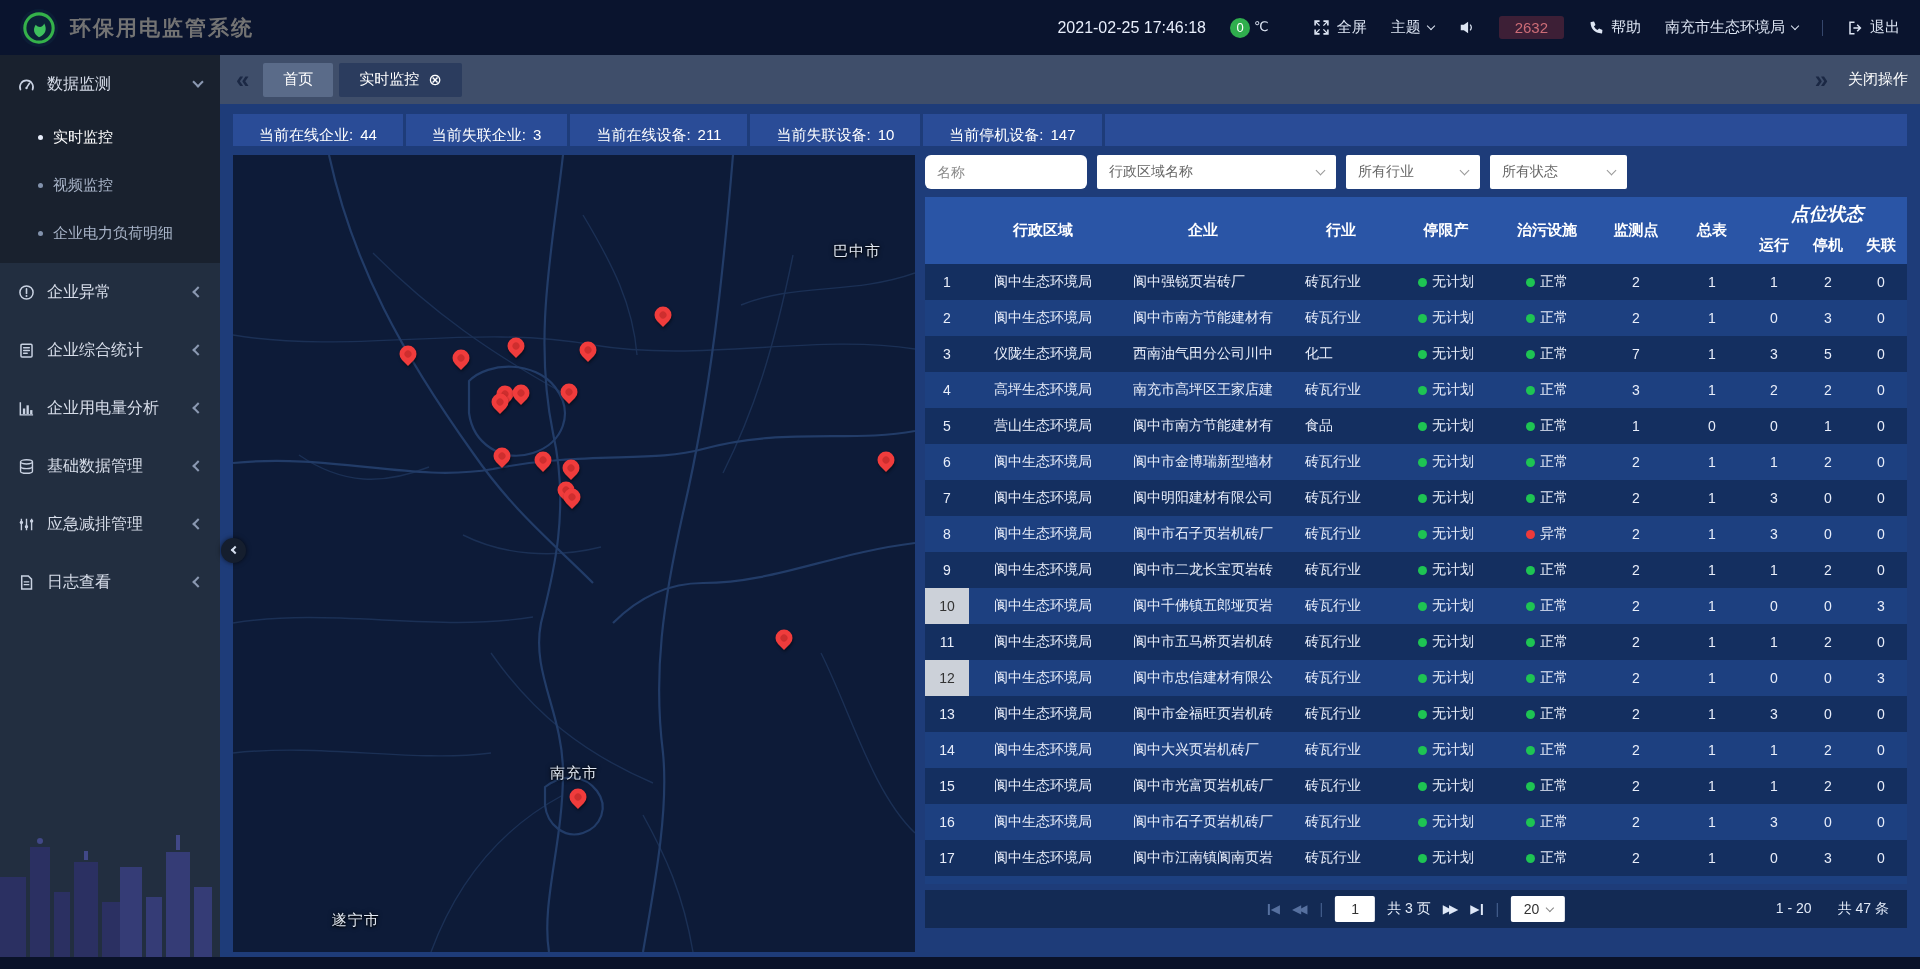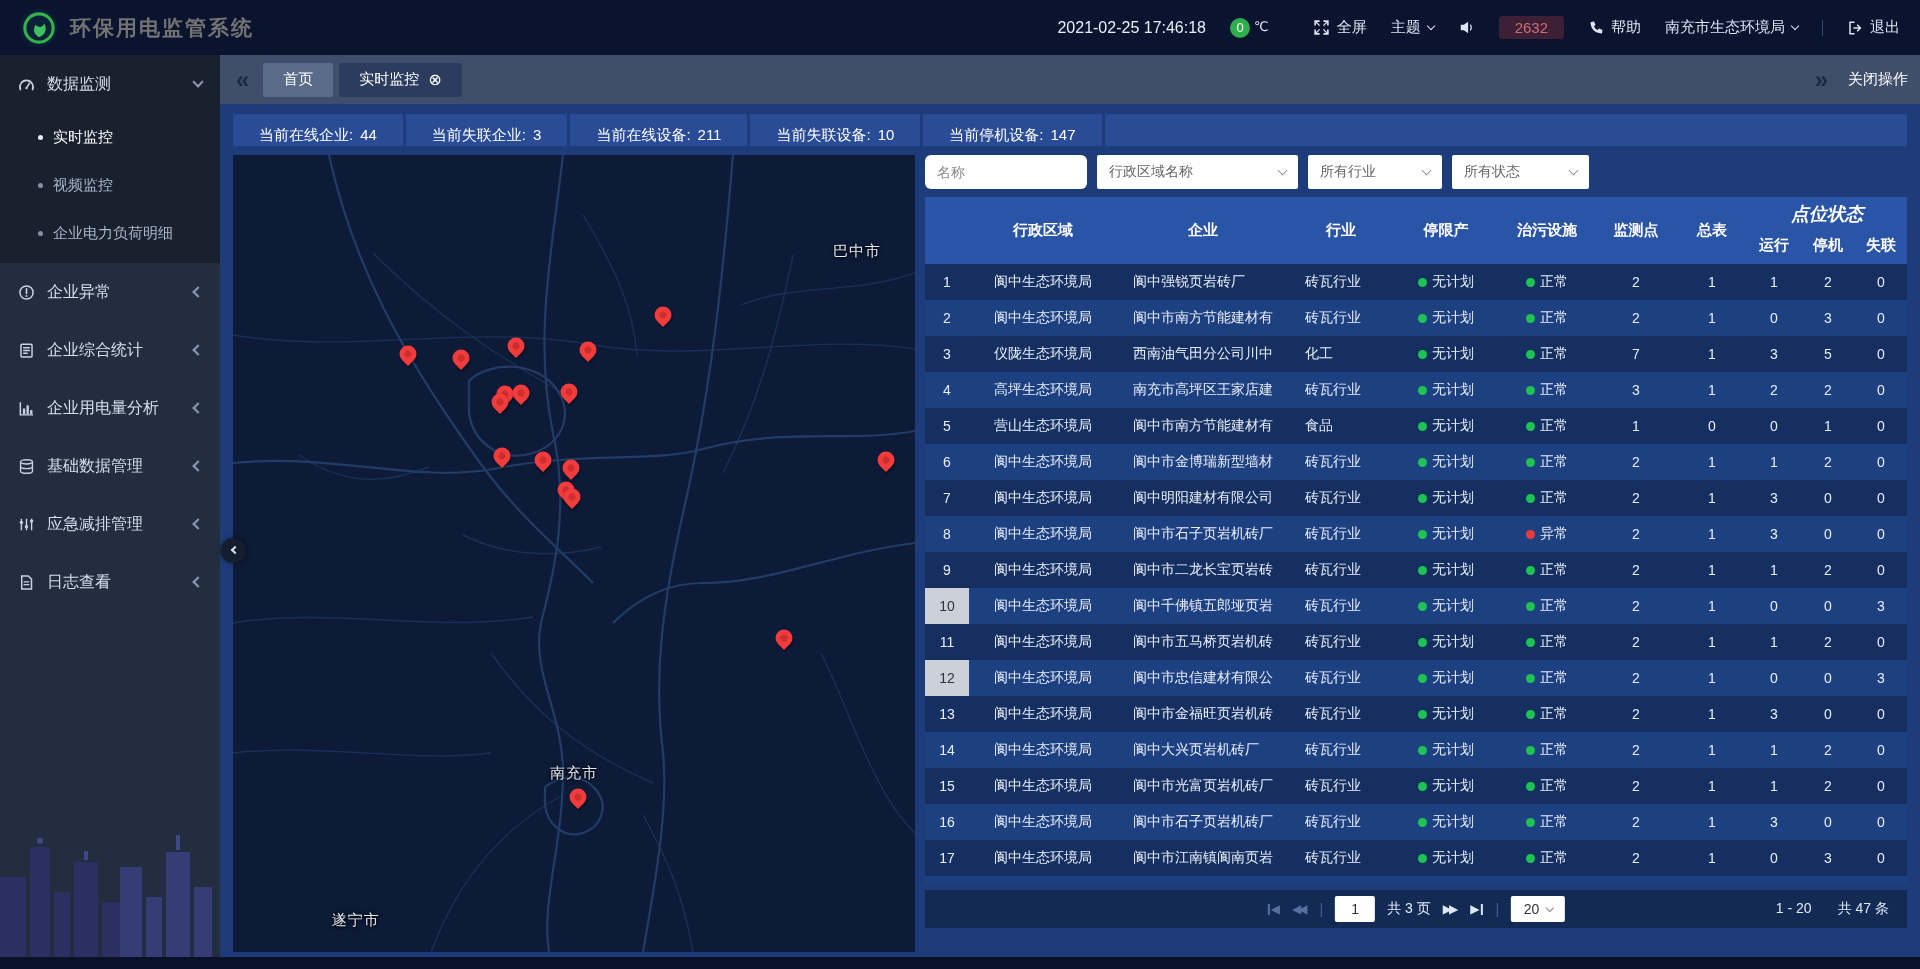--- a/index.html
+++ b/index.html
@@ -68,21 +68,21 @@
 .map-handle{position:absolute;left:-12px;top:48%;width:25px;height:25px;border-radius:50%;background:#151e2e;display:flex;align-items:center;justify-content:center;color:#d5deee;box-shadow:0 0 5px rgba(0,0,0,.6);cursor:pointer;z-index:3}
 .map-handle .chev{width:6px;height:6px;border-width:2px;margin-left:3px}
 
 
 .right{flex:1;display:flex;flex-direction:column;min-width:0}
 .filters{height:34px;display:flex;gap:10px;margin-bottom:8px;flex:none}
 .f-input{width:162px;background:#fff;border:none;outline:none;color:#444;font-size:14px;padding:0 12px;border-radius:6px}
 .f-input::placeholder{color:#8a8a8a}
 .f-select{background:#fff;color:#666;font-size:14px;display:flex;align-items:center;justify-content:space-between;padding:0 12px;border-radius:2px;cursor:pointer;gap:8px}
 .f-select .chev{color:#999;width:7px;height:7px;border-width:1.5px;margin-top:-3px}
-.f-select.w1{width:201px}.f-select.w2{width:134px}.f-select.w3{width:137px}
+.f-select.w1{width:239px}.f-select.w2{width:134px}.f-select.w3{width:137px}
 
 .table{flex:1;min-height:0;overflow:hidden;display:flex;flex-direction:column}
 .thead,.trow{display:grid;grid-template-columns:44px 148px 172px 104px 106px 96px 82px 70px 54px 54px minmax(0,1fr)}
 .thead{background:#2a55a6;grid-template-rows:30px 37px;font-size:15px;font-weight:bold;flex:none}
 .th{grid-row:1/3;display:flex;align-items:center;justify-content:center;white-space:nowrap}
 .th-group{grid-column:9/12;grid-row:1;display:flex;align-items:flex-end;justify-content:center;font-style:italic;font-size:18px;padding-bottom:1px}
 .th-sub{grid-row:2;display:flex;align-items:center;justify-content:center}
 .s9{grid-column:9}.s10{grid-column:10}.s11{grid-column:11}
 .tbody{flex:1;overflow:hidden}
 .trow{height:36px;font-size:14px;color:#e9eefa;cursor:pointer}

